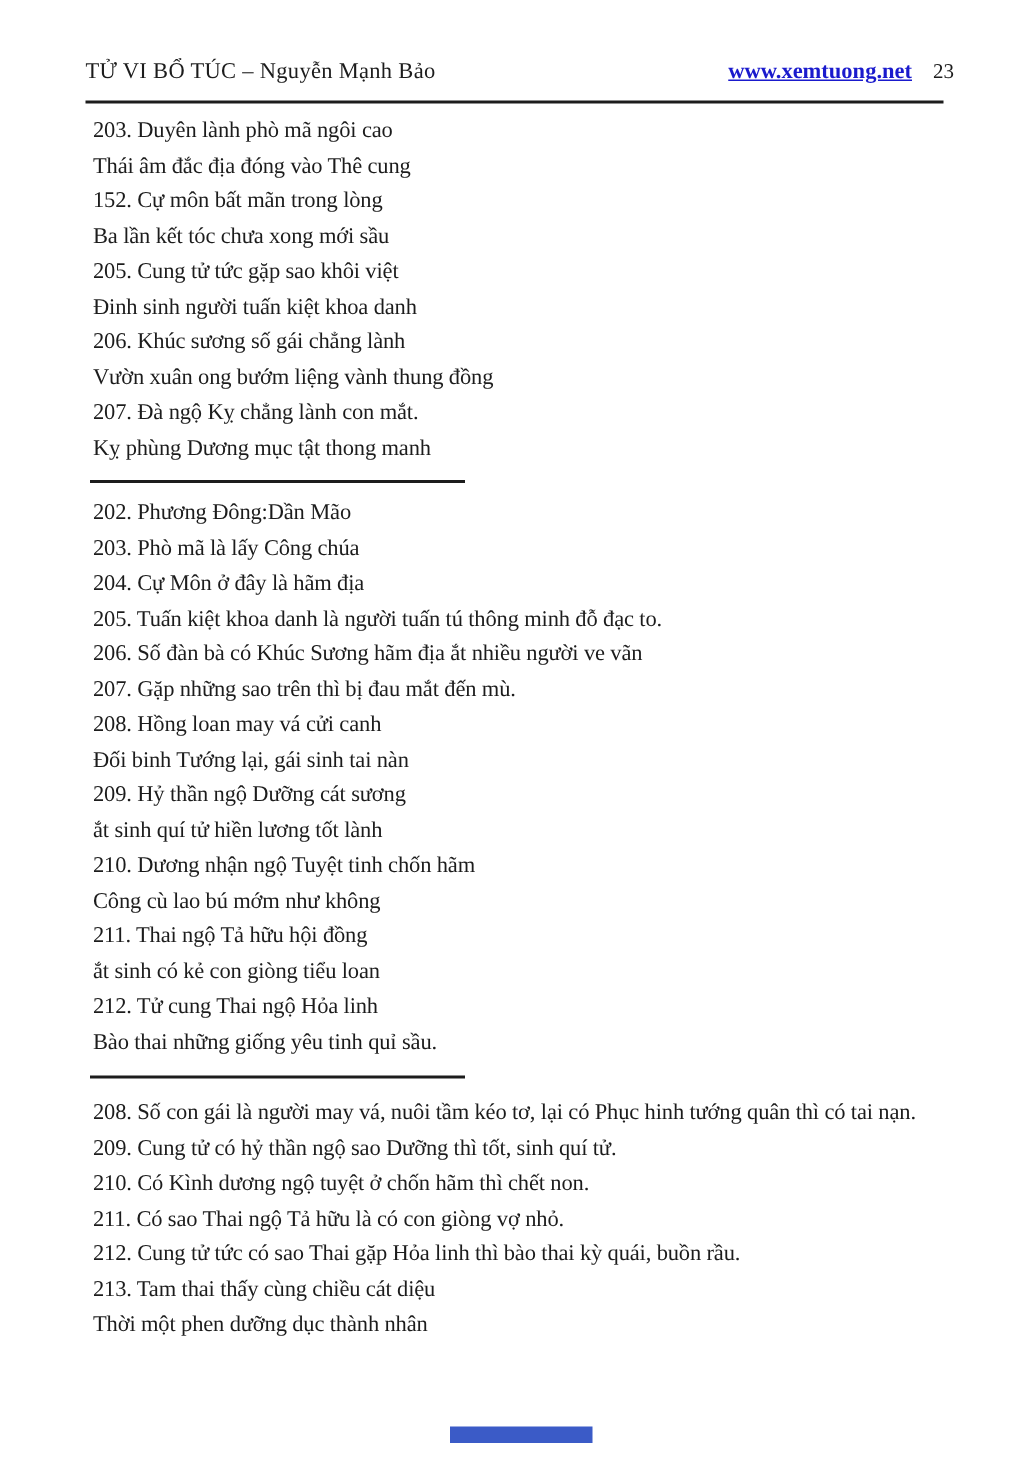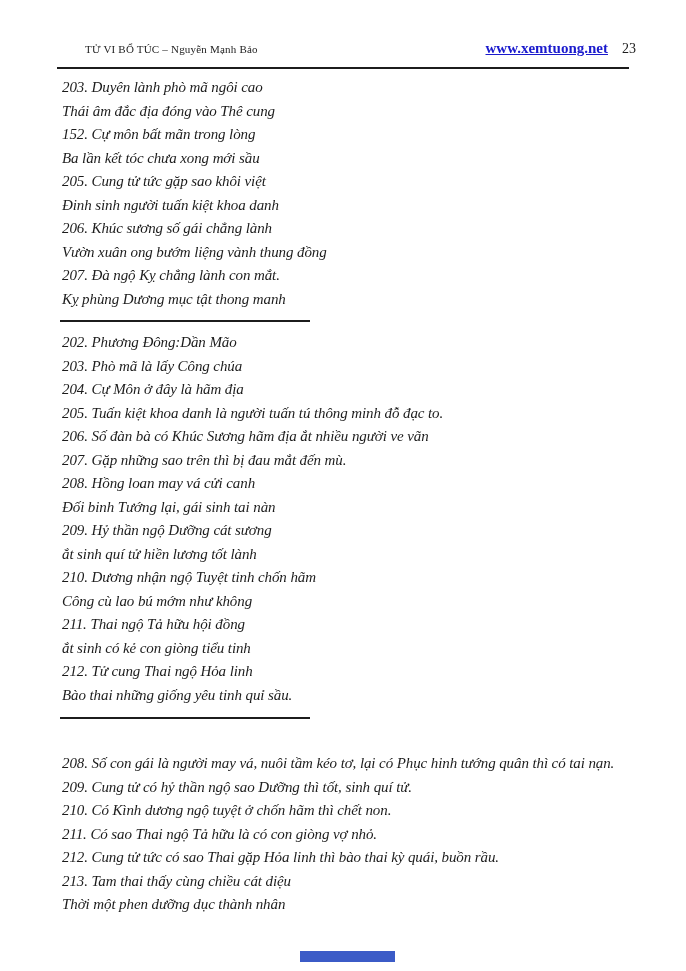--- a/index.html
+++ b/index.html
@@ -15,24 +15,23 @@
 
   
   .header {
     position: absolute;
     left: 57px; right: 50px; top: 40px;
     display: flex; align-items: baseline;
     font-size: 15px;
   }
   .header-title {
     flex: 1;
-    font-size: 11px;
+    font-size: 15px;
     letter-spacing: 0.2px;
     white-space: nowrap;
-    margin-left: 28px;
   }
   .header-link {
     font-family: Liberation Serif, serif;
     font-weight: bold;
     font-size: 15px;
     color: #1a1acd;
     text-decoration: underline;
     white-space: nowrap;
   }
   .page-number {
@@ -45,31 +44,30 @@
     left: 57px; width: 572px; top: 67px;
     height: 2px; background: #1c1c1c;
   }
 
   
   .text-section {
     position: absolute;
     left: 62px; right: 20px;
     font-size: 15px;
     letter-spacing: -0.1px;
-    font-style: italic;
   }
   .text-section p {
     margin: 0;
     height: 23.5px;
     line-height: 23.5px;
     white-space: nowrap;
   }
   .section-verse   { top: 76px; }
   .section-notes   { top: 331px; }
-  .section-explain { top: 752px; }
+  .section-explain { top: 731px; }
 
   .divider {
     position: absolute;
     left: 60px; width: 250px; height: 2px;
     background: #1c1c1c;
   }
   .divider-1 { top: 320px; }
   .divider-2 { top: 717px; }
 
   
@@ -114,21 +112,21 @@
     <p>205. Tuấn kiệt khoa danh là người tuấn tú thông minh đỗ đạc to.</p>
     <p>206. Số đàn bà có Khúc Sương hãm địa ắt nhiều người ve vãn</p>
     <p>207. Gặp những sao trên thì bị đau mắt đến mù.</p>
     <p>208. Hồng loan may vá cửi canh</p>
     <p>Đối binh Tướng lại, gái sinh tai nàn</p>
     <p>209. Hỷ thần ngộ Dưỡng cát sương</p>
     <p>ắt sinh quí tử hiền lương tốt lành</p>
     <p>210. Dương nhận ngộ Tuyệt tinh chốn hãm</p>
     <p>Công cù lao bú mớm như không</p>
     <p>211. Thai ngộ Tả hữu hội đồng</p>
-    <p>ắt sinh có kẻ con giòng tiểu tinh</p>
+    <p>ắt sinh có kẻ con giòng tiểu loan</p>
     <p>212. Tử cung Thai ngộ Hỏa linh</p>
     <p>Bào thai những giống yêu tinh quỉ sầu.</p>
   </div>
 
   <div class="divider divider-2"></div>
 
   <div class="text-section section-explain">
     <p>208. Số con gái là người may vá, nuôi tầm kéo tơ, lại có Phục hinh tướng quân thì có tai nạn.</p>
     <p>209. Cung tử có hỷ thần ngộ sao Dưỡng thì tốt, sinh quí tử.</p>
     <p>210. Có Kình dương ngộ tuyệt ở chốn hãm thì chết non.</p>

